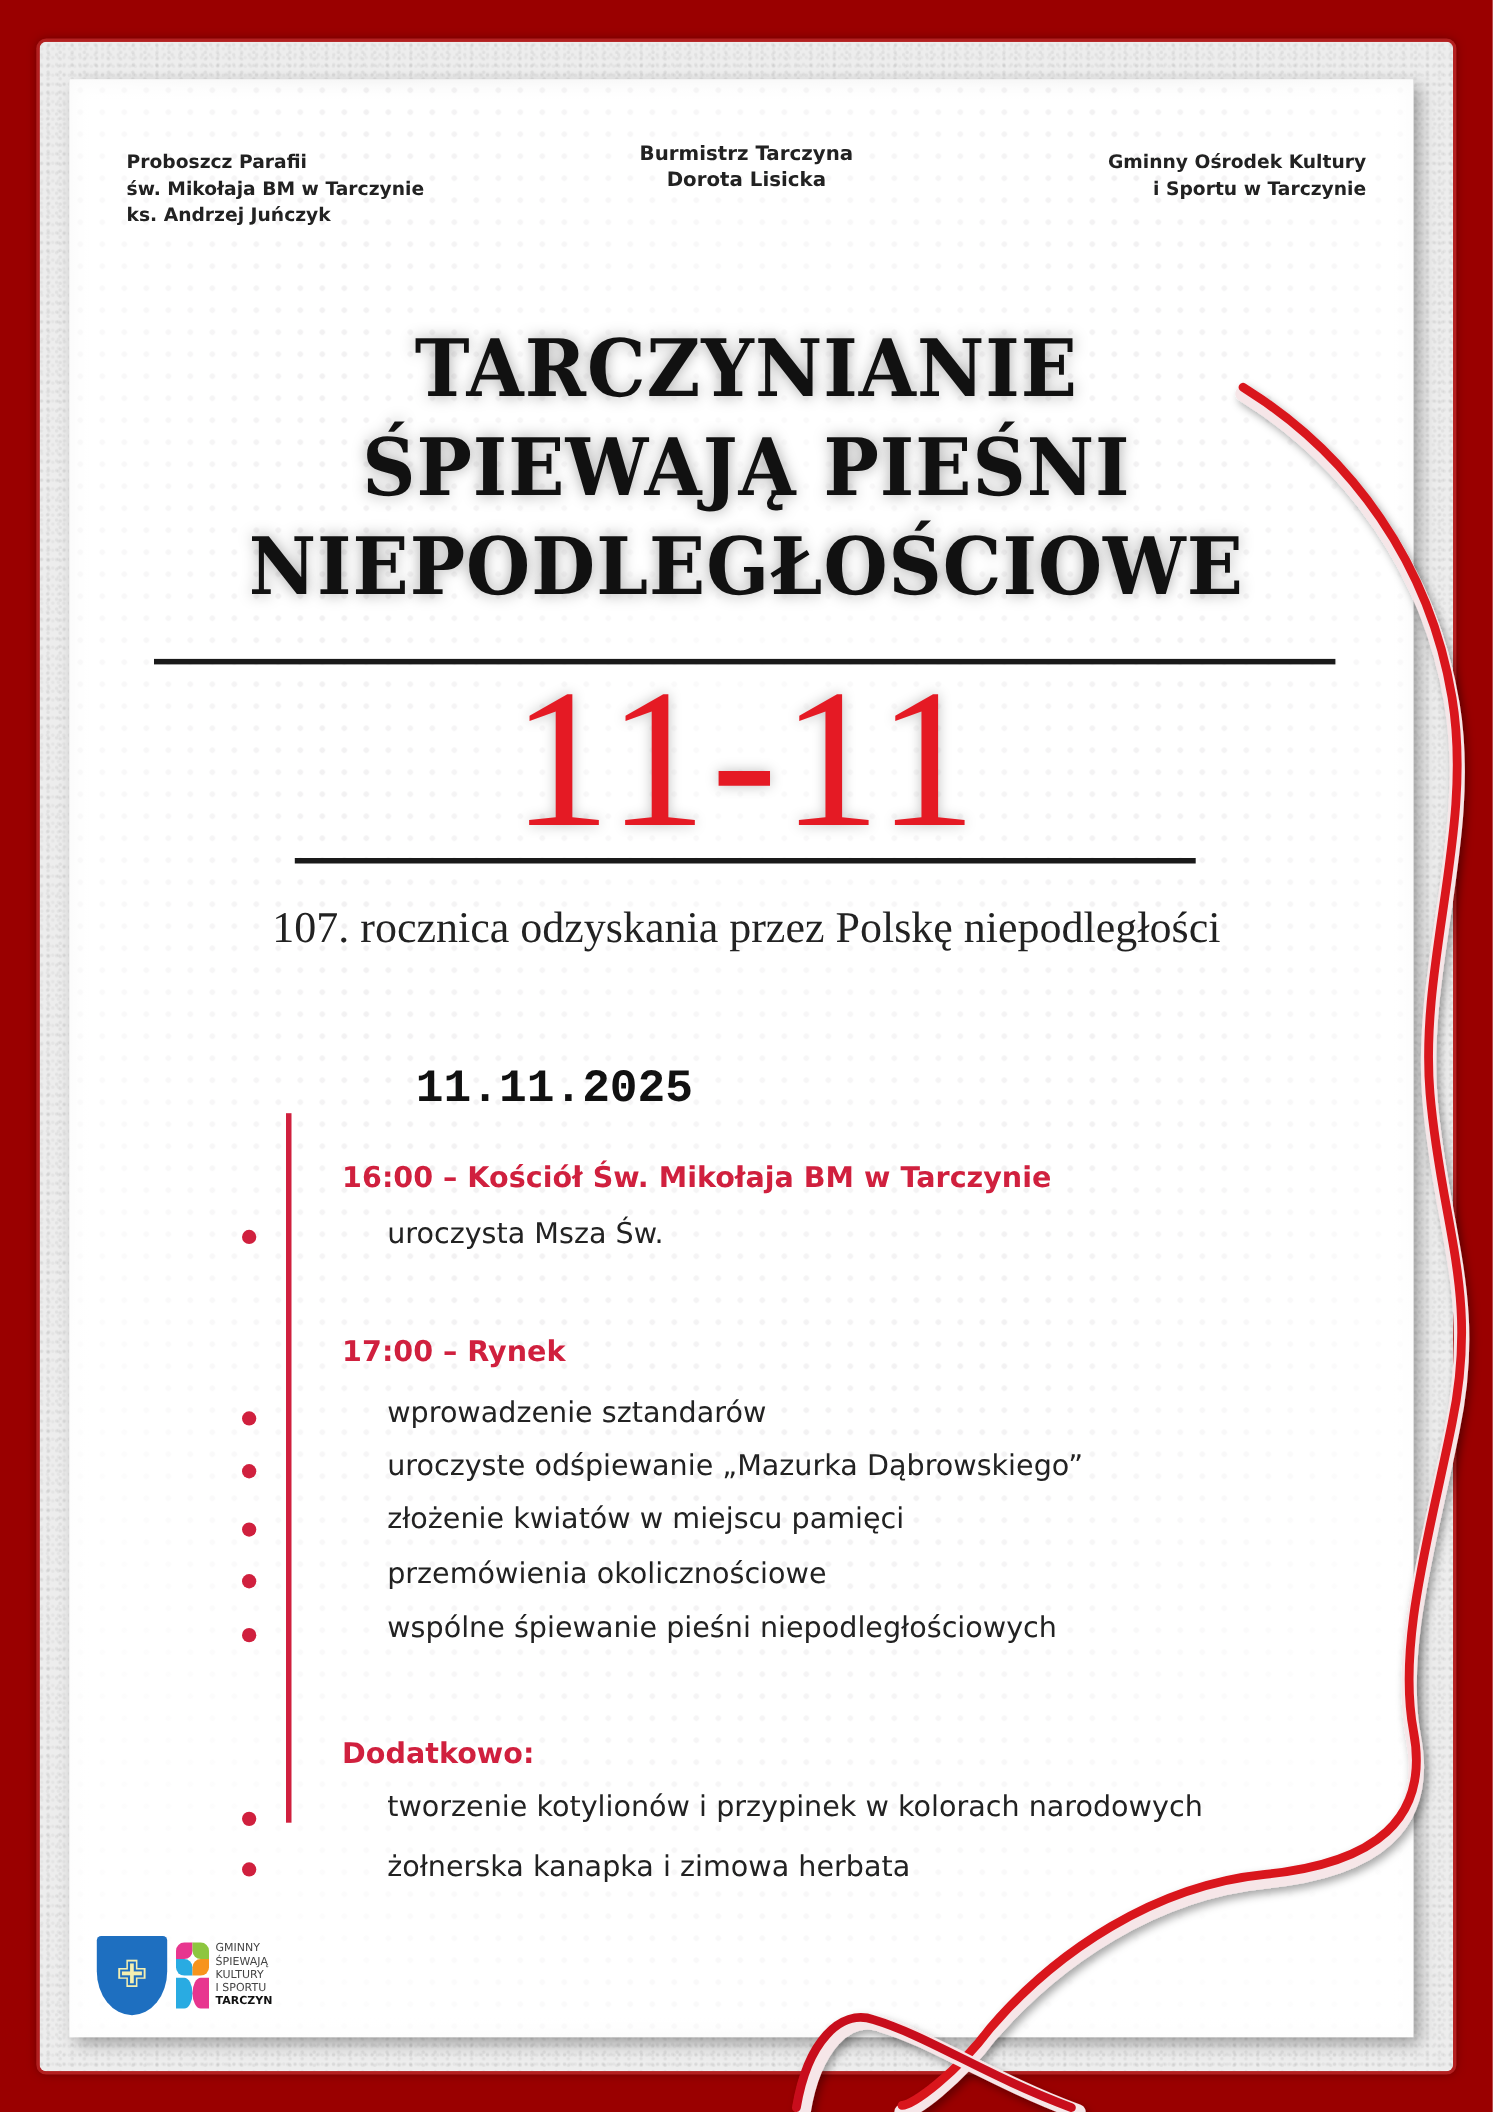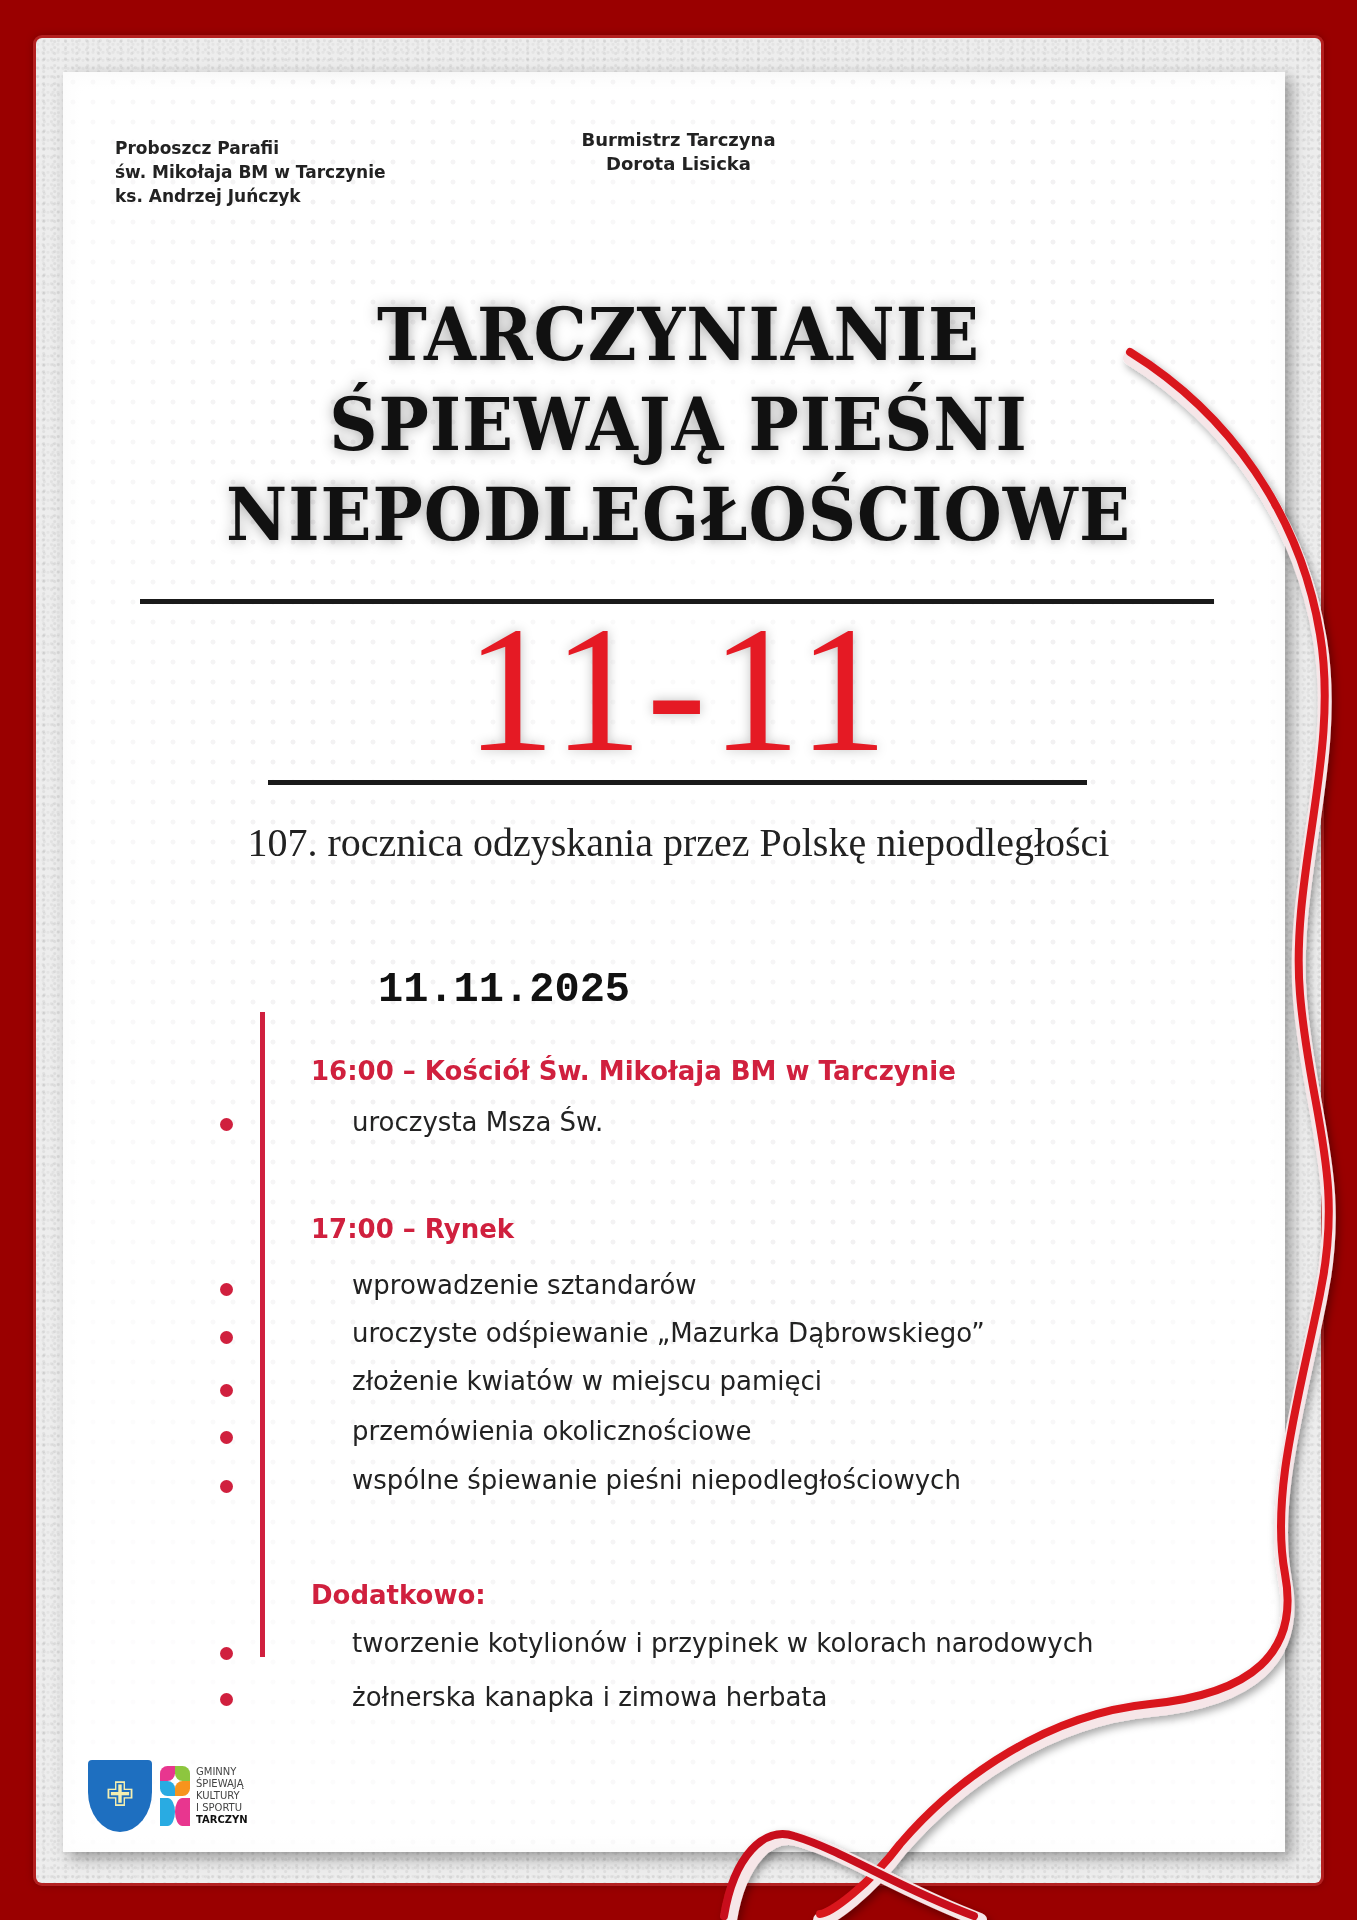--- a/index.html
+++ b/index.html
@@ -130,20 +130,24 @@
 <div class="content">
 
   <div class="sponsor sponsor-left">
     <span>Proboszcz Parafii</span>
     <span>św. Mikołaja BM w Tarczynie</span>
     <span>ks. Andrzej Juńczyk</span>
   </div>
   <div class="sponsor sponsor-center">
     <span>Burmistrz Tarczyna</span>
     <span>Dorota Lisicka</span>
+  </div>
+  <div class="sponsor sponsor-right">
+    <span>Gminny Ośrodek Kultury</span>
+    <span>i Sportu w Tarczynie</span>
   </div>
 
   <h1 class="title">
     <span>TARCZYNIANIE</span>
     <span>ŚPIEWAJĄ PIEŚNI</span>
     <span>NIEPODLEGŁOŚCIOWE</span>
   </h1>
 
   <div class="rule rule-top"></div>
   <div class="big-date">11-11</div>

